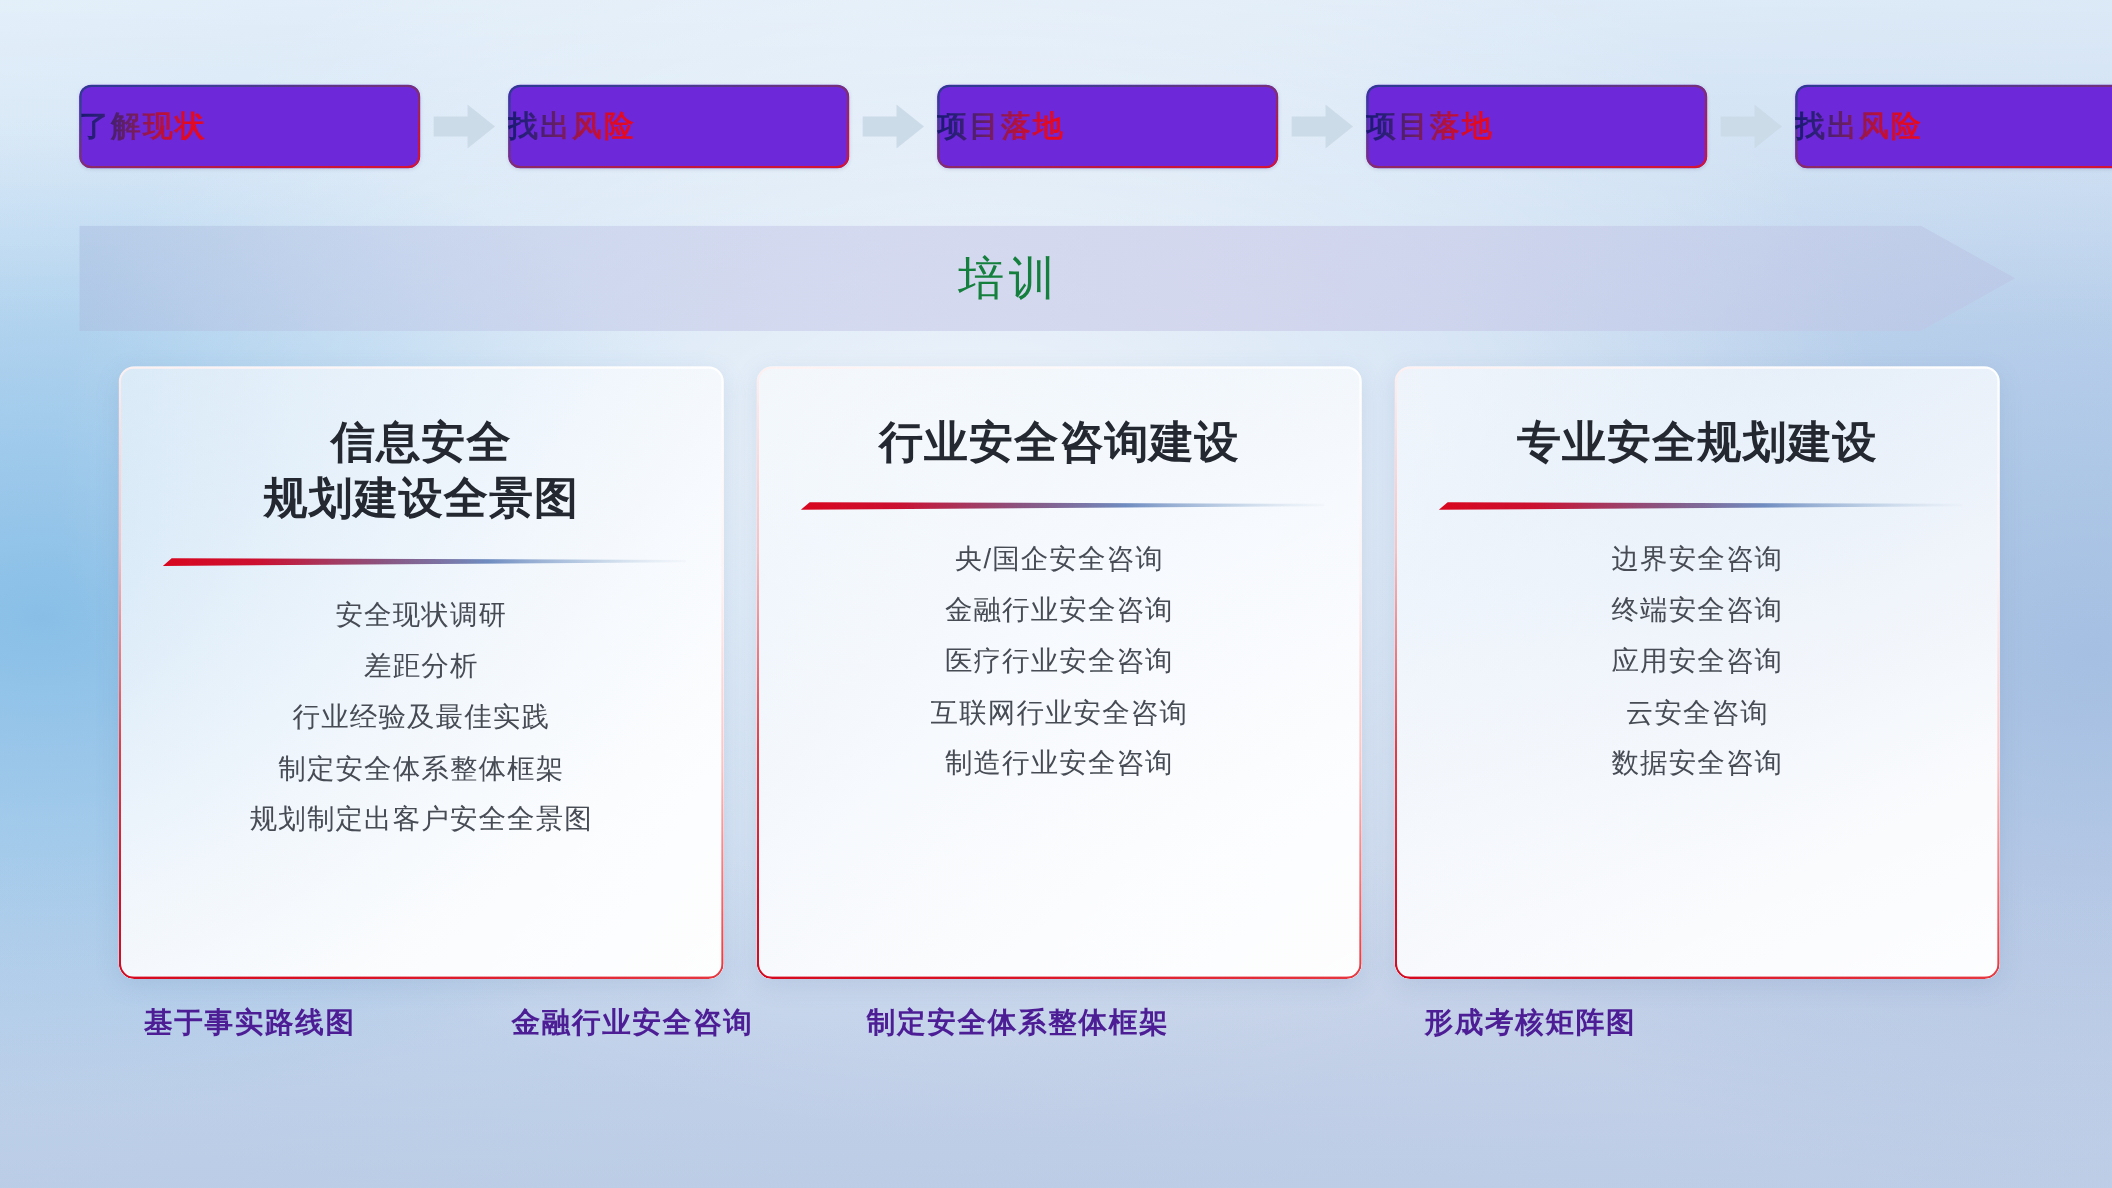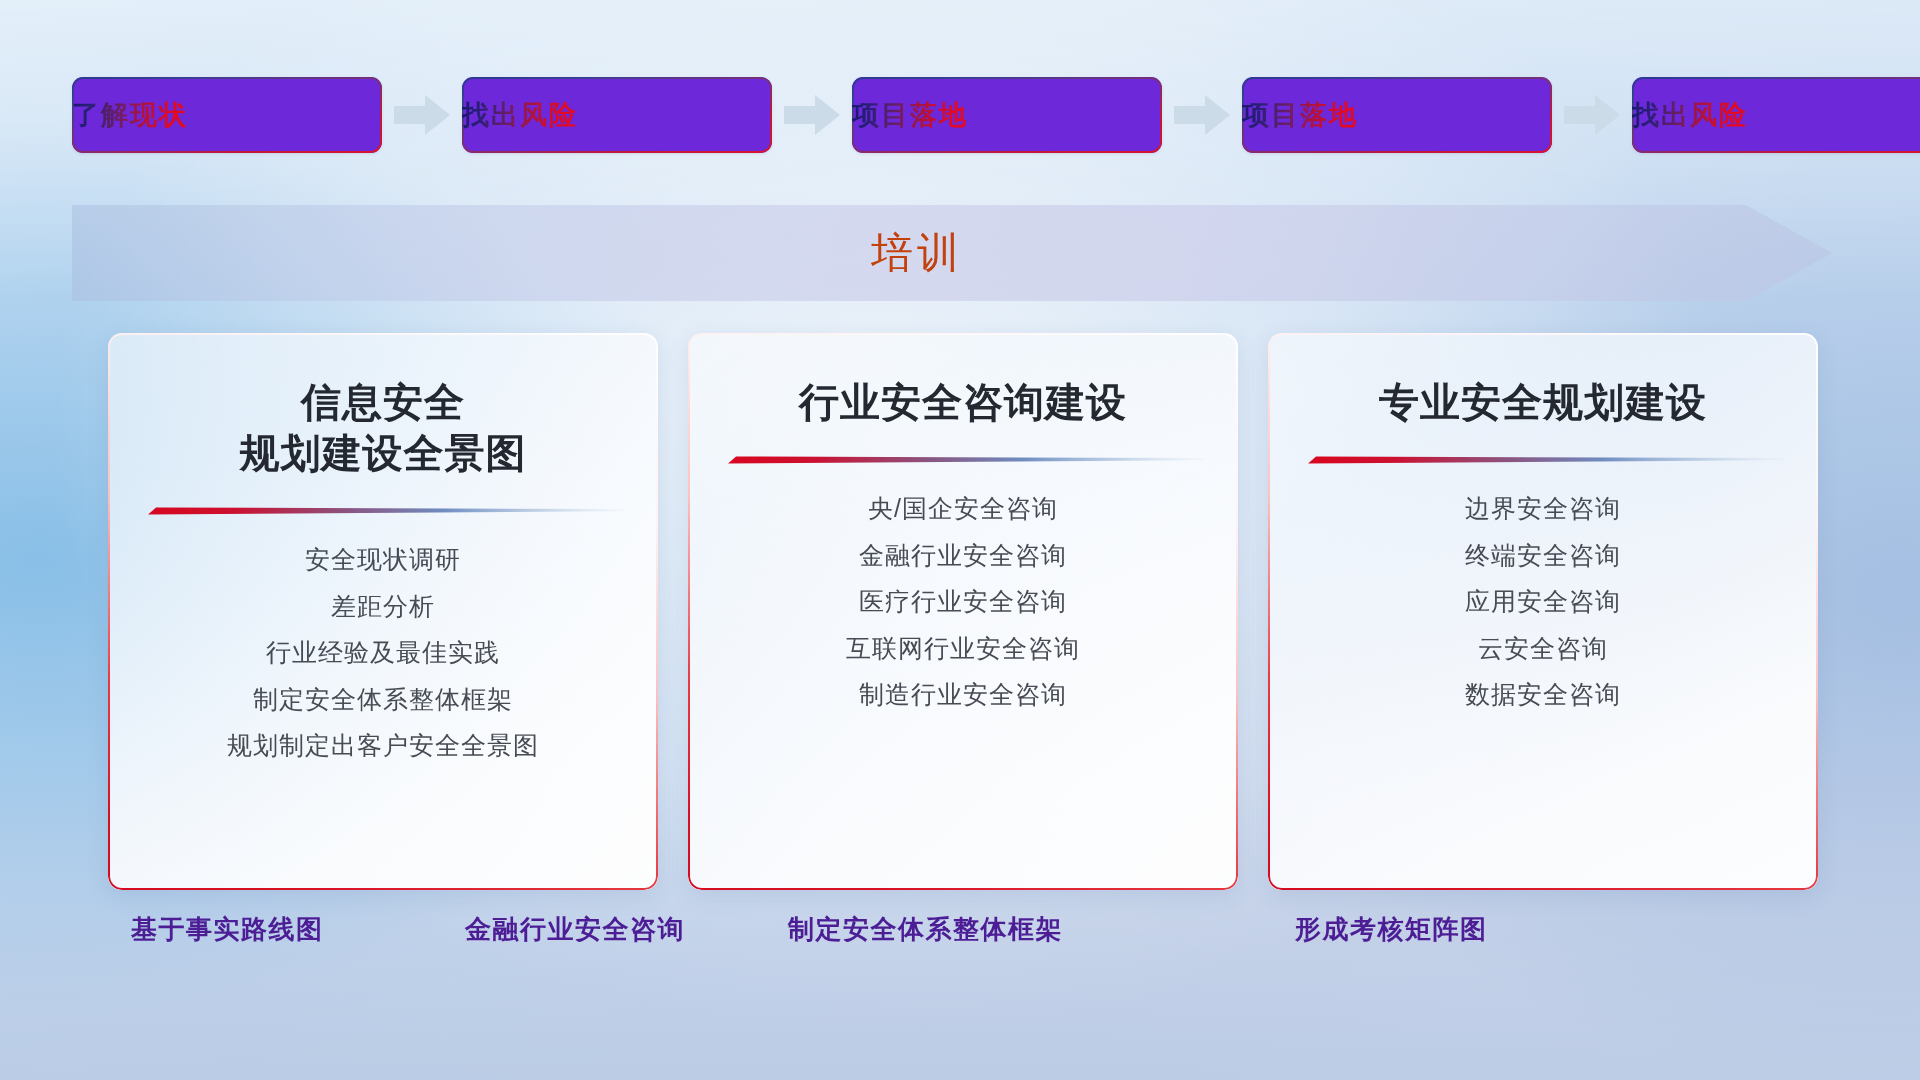--- a/index.html
+++ b/index.html
@@ -79,21 +79,21 @@
         rgba(205,210,236,.74) 36%,
         rgba(208,210,236,.80) 58%,
         rgba(198,205,233,.74) 80%,
         rgba(186,197,229,.62) 100%);
     clip-path:polygon(0 0, calc(100% - 86px) 0, 100% 50%, calc(100% - 86px) 100%, 0 100%);
   }
   .banner-title {
     position:absolute; inset:0;
     display:flex; align-items:center; justify-content:center;
     padding-right:70px;
-    font-size:42px; font-weight:500; color:#c2410c; letter-spacing:4px;
+    font-size:42px; font-weight:500; color:#15803d; letter-spacing:4px;
   }
 
   
   .cards {
     position:absolute; left:108px; top:333px; width:1710px; height:557px;
     display:flex; gap:30px;
   }
   .card {
     flex:1 1 0; position:relative;
     border-radius:14px;

